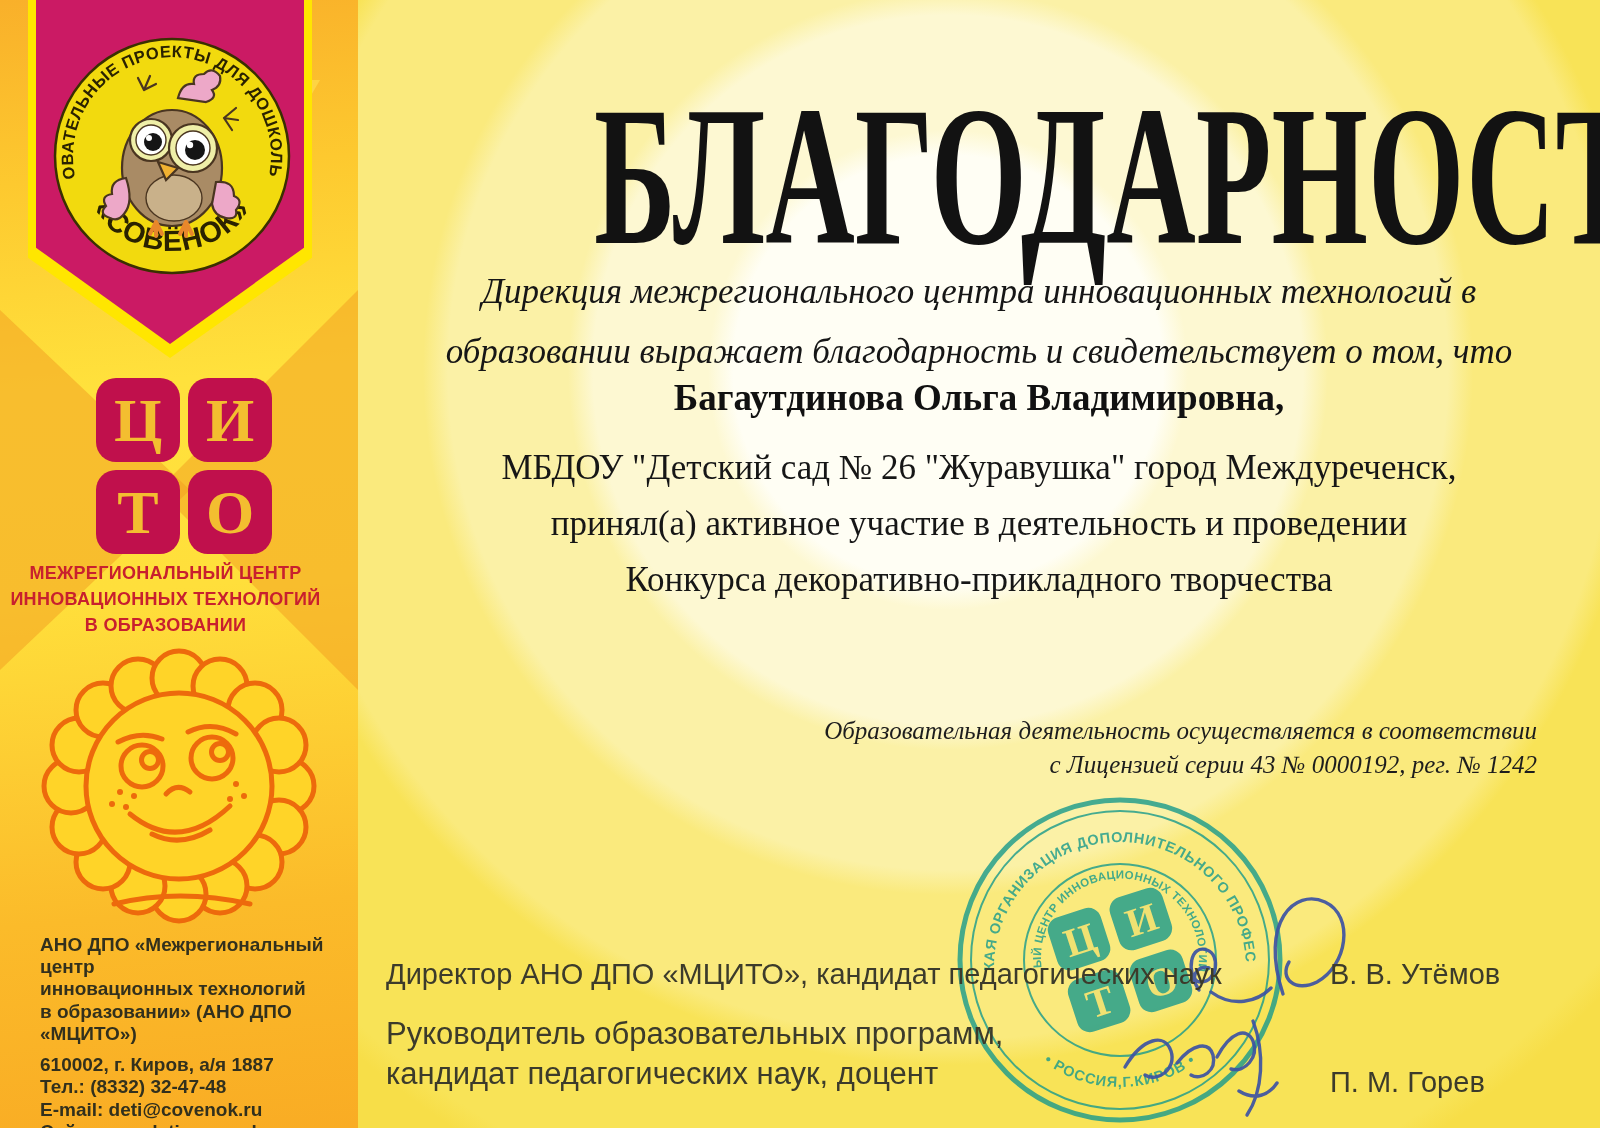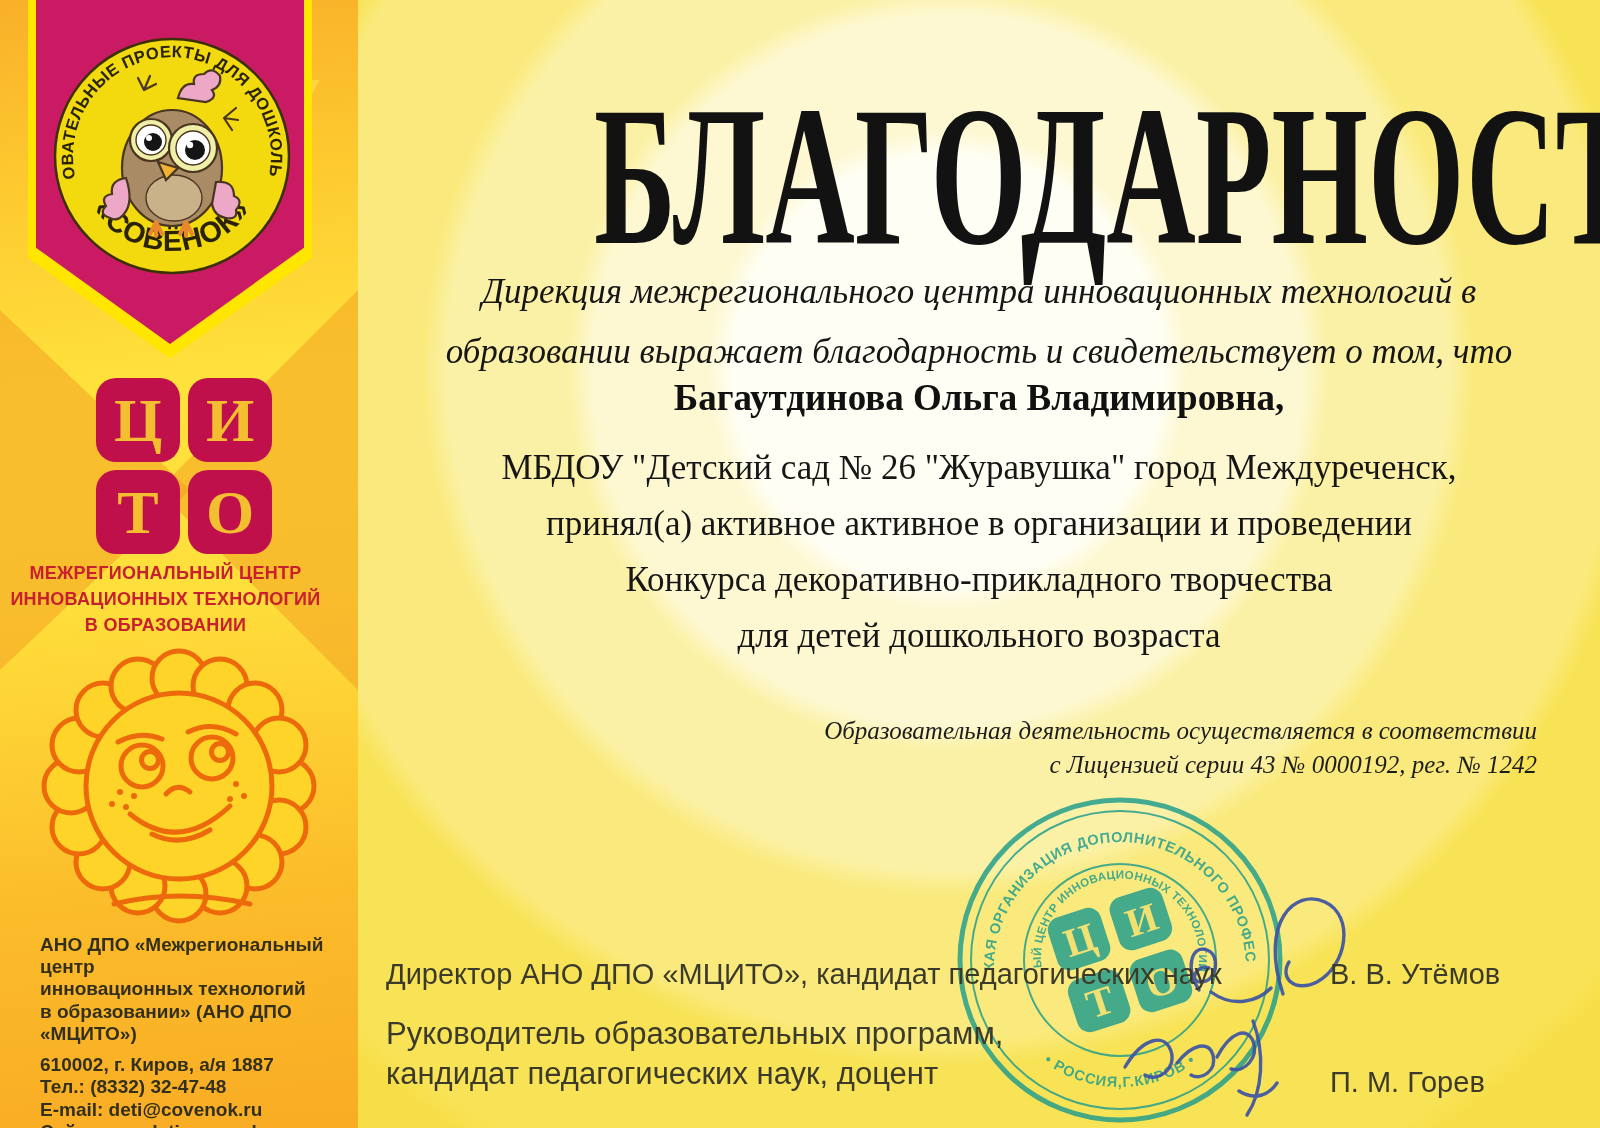--- a/index.html
+++ b/index.html
@@ -205,23 +205,22 @@
 
     <div class="intro">
       <div>Дирекция межрегионального центра инновационных технологий в</div>
       <div>образовании выражает благодарность и свидетельствует о том, что</div>
     </div>
 
     <div class="recipient">Багаутдинова Ольга Владимировна,</div>
 
     <div class="details">
       <div>МБДОУ "Детский сад № 26 "Журавушка" город Междуреченск,</div>
-      <div>принял(а) активное активное в организации и проведении</div>
+      <div>принял(а) активное участие в деятельность и проведении</div>
       <div>Конкурса декоративно-прикладного творчества</div>
-      <div>для детей дошкольного возраста</div>
     </div>
 
     <div class="license">
       <div>Образовательная деятельность осуществляется в соответствии</div>
       <div>с Лицензией серии 43 № 0000192, рег. № 1242</div>
     </div>
 
     <svg class="stamp" viewBox="-170 -170 340 340">
       <defs>
         <path id="stampOuter" d="M -126 8 A 126 126 0 1 1 126 8"></path>

